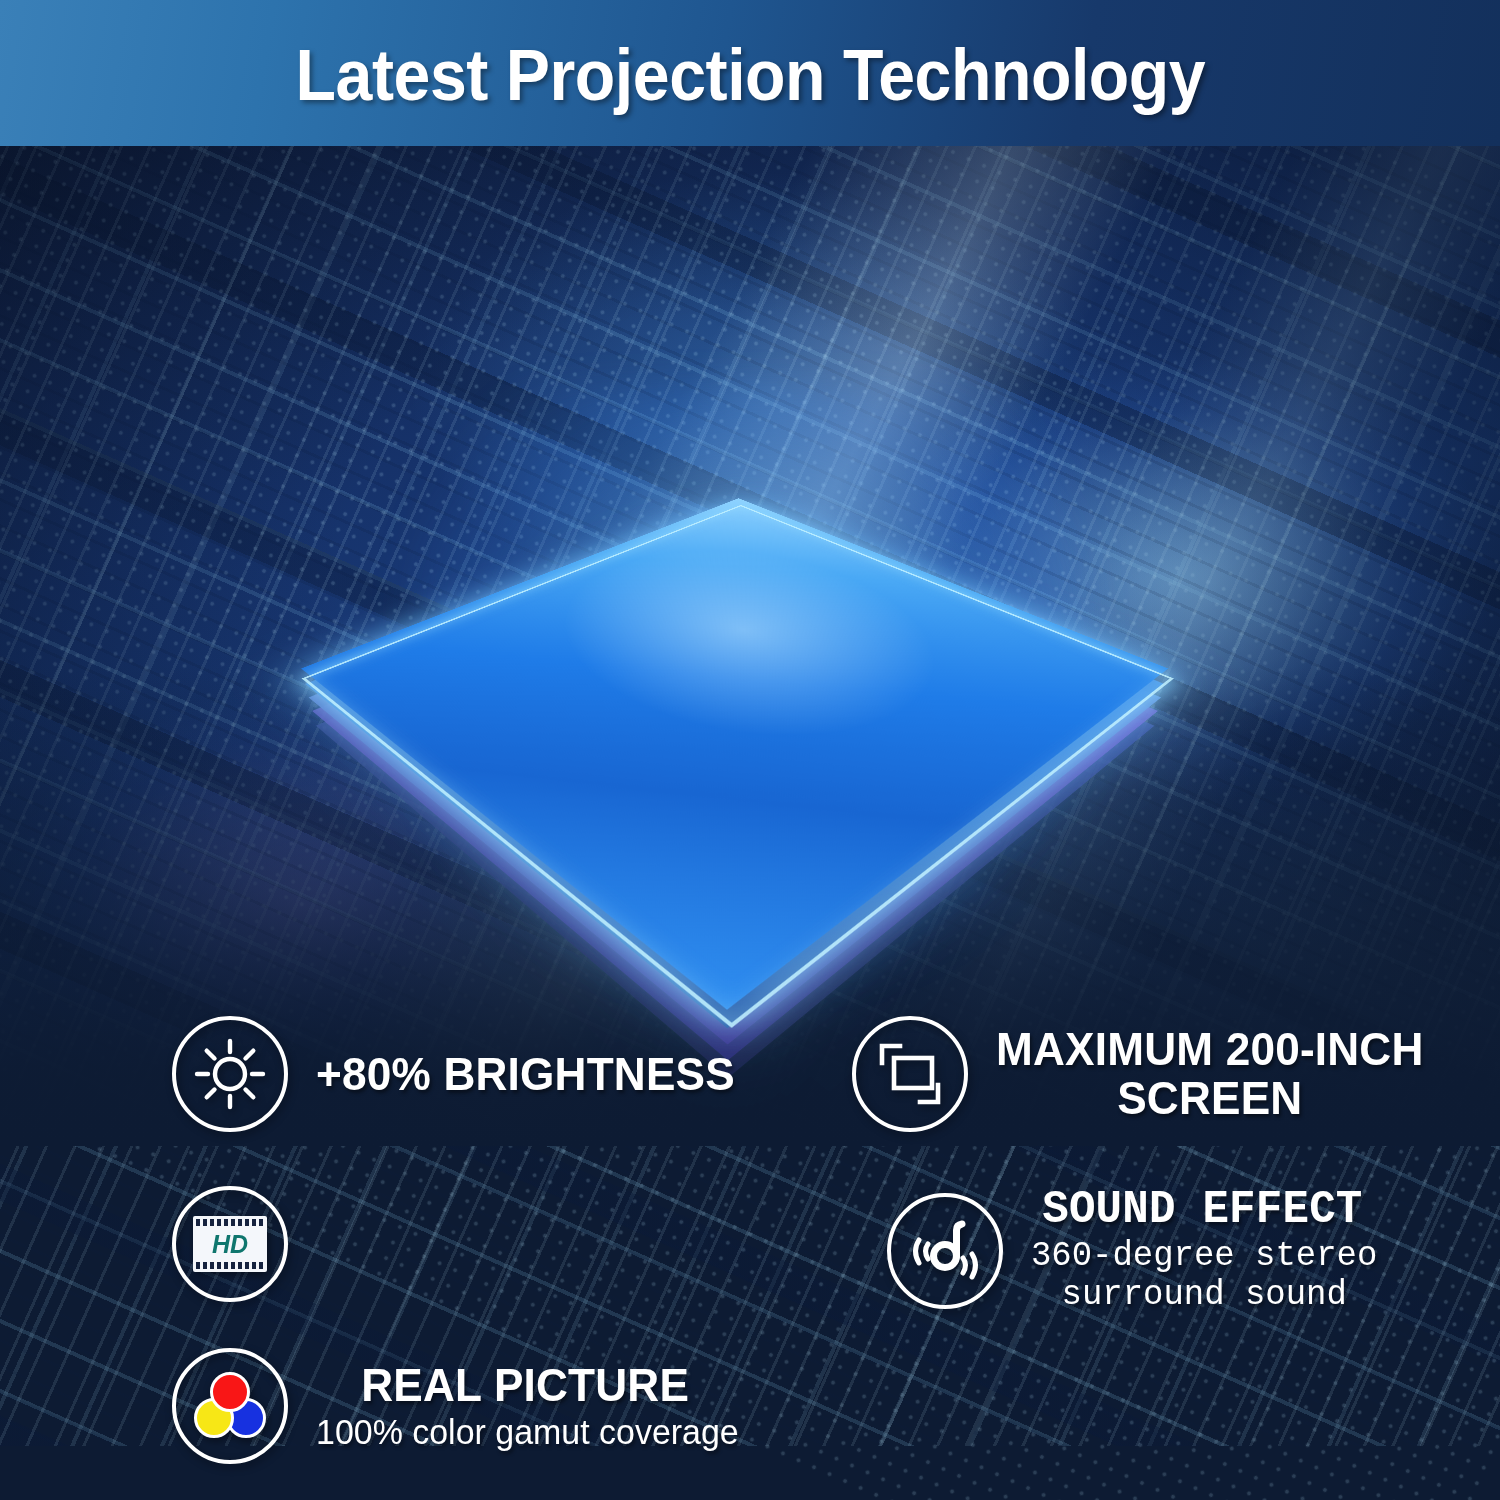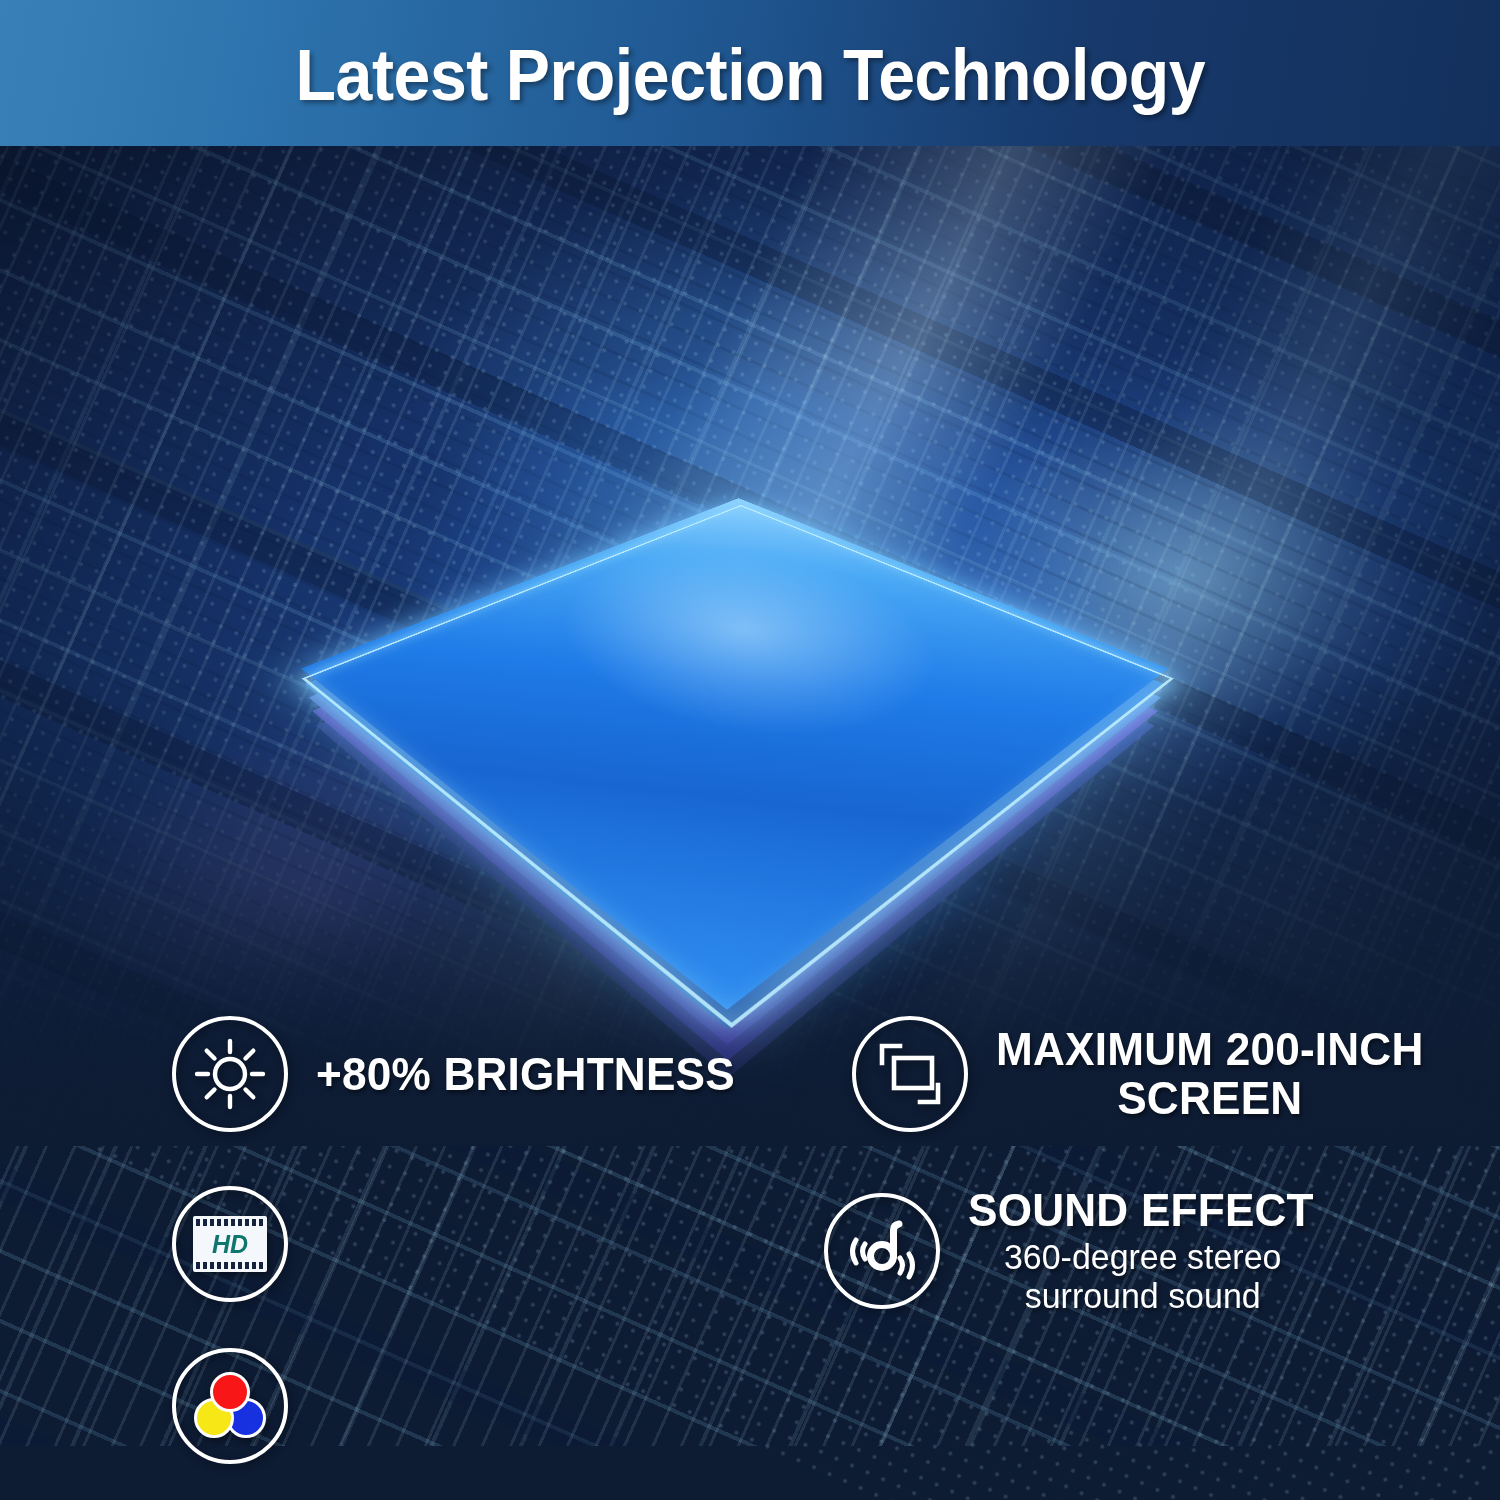--- a/index.html
+++ b/index.html
@@ -202,21 +202,21 @@
   }
   .feature {
     position: absolute;
     display: flex;
     align-items: center;
   }
   .feat-1 { left: 172px; top: 1016px; }
   .feat-2 { left: 172px; top: 1186px; }
   .feat-3 { left: 172px; top: 1348px; }
   .feat-4 { left: 852px; top: 1016px; }
-  .feat-5 { left: 824px; top: 1186px; }
+  .feat-5 { left: 887px; top: 1186px; font-family: Liberation Mono, monospace; }
 
   .icon-circle {
     position: relative;
     width: 116px; height: 116px;
     border-radius: 50%;
     border: 4px solid #ffffff;
     box-sizing: border-box;
     flex: 0 0 auto;
     filter: drop-shadow(2px 3px 4px rgba(0,0,0,0.45));
     display: flex;
@@ -354,20 +354,24 @@
     </div>
 
     <div class="feature feat-3">
       <div class="icon-circle">
         <div class="rgb">
           <span class="c-yellow"></span>
           <span class="c-blue"></span>
           <span class="c-red"></span>
         </div>
       </div>
+      <div class="feat-text">
+        <div class="feat-title">REAL PICTURE</div>
+        <div class="feat-sub">100% color gamut coverage</div>
+      </div>
     </div>
 
     <div class="feature feat-4">
       <div class="icon-circle">
         <svg width="76" height="76" viewBox="0 0 76 76" fill="none" stroke="#ffffff" stroke-width="4.6" stroke-linecap="square">
           <polyline points="10,27 10,10 28,10"></polyline>
           <polyline points="66,49 66,66 48,66"></polyline>
           <rect x="22" y="22" width="38" height="30"></rect>
         </svg>
       </div>

